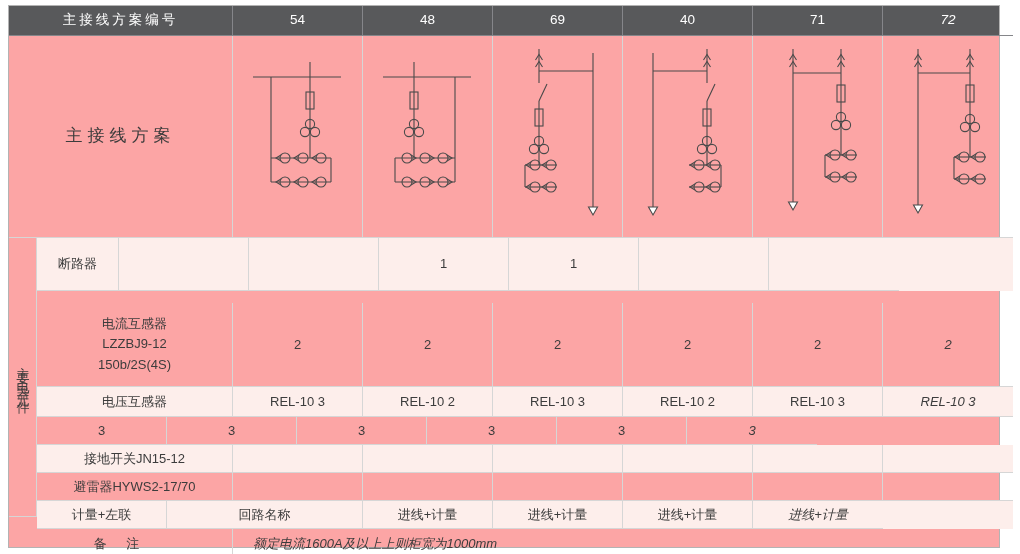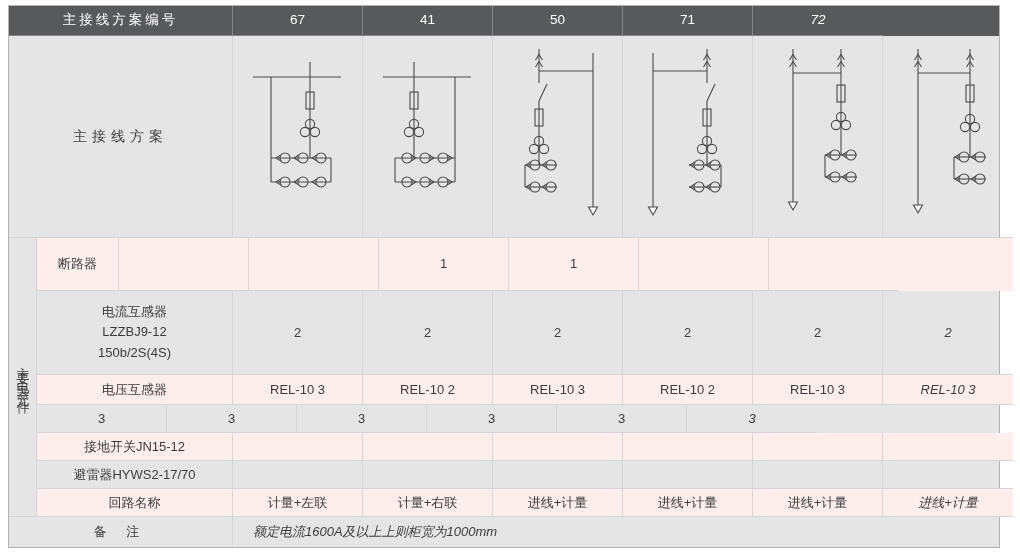--- a/index.html
+++ b/index.html
@@ -5,79 +5,80 @@
   :root{
     --header-bg:#58595b;
     --row-pink:#fdeeeb;
     --line:#d6d6d6;
   }
   *{box-sizing:border-box;margin:0;padding:0;}
   html,body{width:1020px;height:554px;background:#fff;overflow:hidden;}
   body{font-family:"Liberation Sans",sans-serif;color:#3c3c3c;position:relative;}
   .sheet{
     position:absolute;left:8px;top:5px;width:992px;height:543px;
-    border:1px solid #b3b3b3;display:flex;flex-direction:column;background:#e5e5e5;
+    border:1px solid #b3b3b3;display:flex;flex-direction:column;background:#fca5a5;
   }
   .row{display:flex;flex-shrink:0;}
   .cell{
     border-right:1px solid var(--line);
     border-bottom:1px solid var(--line);
     display:flex;align-items:center;justify-content:center;
     font-size:13px;line-height:1.35;text-align:center;
   }
   .row > .cell:last-child{border-right:none;font-style:italic;}
   .w224{width:224px;flex-shrink:0;}
   .w196{width:196px;flex-shrink:0;}
   .w114{width:114px;flex-shrink:0;}
   .w82{width:82px;flex-shrink:0;}
   .col{width:130px;flex-shrink:0;}
   
   .r-header{height:30px;background:var(--header-bg);color:#fff;}
   .r-header .cell{border-right:1px solid #85868a;border-bottom:1px solid #85868a;font-size:13.5px;}
   .r-header .hlabel{letter-spacing:3px;}
   
   .r-diagram{height:202px;}
-  .diag-label{letter-spacing:5px;font-size:14px;}
+  .diag-label{letter-spacing:5px;font-size:17px;}
   .diag-cell{padding:0;}
   .diag-cell svg{display:block;}
   
   .r-comp{flex-shrink:0;}
   .vstrip{
     width:28px;flex-shrink:0;height:279px;
     border-right:1px solid var(--line);border-bottom:1px solid var(--line);
     display:flex;align-items:center;justify-content:center;
     writing-mode:vertical-lr;text-orientation:upright;
     letter-spacing:7px;font-size:13px;
   }
   .comp-body{display:flex;flex-direction:column;width:976px;}
   .h53{height:53px;}
-  .h84{height:84px;}
+  .h84{height:84px;margin-top:12px;}
   .h30{height:30px;}
   .h28{height:28px;}
   .pink{background:var(--row-pink);}
   .stack div{line-height:1.7;}
   .mlabel div{line-height:1.55;}
   
   .r-remark{flex:1 1 auto;min-height:30px;}
   .r-remark .cell{border-bottom:none;}
   .remark-label{letter-spacing:8px;}
   .remark-value{flex:1;justify-content:flex-start;padding-left:20px;text-align:left;}
   svg g{stroke:#4a4a4a;stroke-width:1.1;fill:none;}
   svg .tri{fill:#fff;}
 </style>
 </head>
 <body>
 
 <div class="sheet">
 
   <div class="row r-header">
     <div class="cell w224 hlabel">主接线方案编号</div>
-    <div class="cell col">67</div>
-    <div class="cell col">41</div>
-    <div class="cell col">50</div>
+    <div class="cell col">54</div>
+    <div class="cell col">48</div>
+    <div class="cell col">69</div>
+    <div class="cell col">40</div>
     <div class="cell col">71</div>
     <div class="cell col">72</div>
   </div>
 
   <div class="row r-diagram">
     <div class="cell w224 diag-label">主接线方案</div>
 
     <div class="cell col diag-cell">
       <svg width="129" height="200" viewBox="0 0 129 200">
         <g>
@@ -352,23 +353,22 @@
         <div class="cell w196">避雷器HYWS2-17/70</div>
         <div class="cell col"></div>
         <div class="cell col"></div>
         <div class="cell col"></div>
         <div class="cell col"></div>
         <div class="cell col"></div>
         <div class="cell col"></div>
       </div>
 
       <div class="row h28 pink">
+        <div class="cell col">计量+左联</div>
         <div class="cell w196">回路名称</div>
-        <div class="cell col">计量+左联</div>
-        <div class="cell col">计量+右联</div>
         <div class="cell col">进线+计量</div>
         <div class="cell col">进线+计量</div>
         <div class="cell col">进线+计量</div>
         <div class="cell col">进线+计量</div>
       </div>
 
     </div>
   </div>
 
   <div class="row r-remark">

